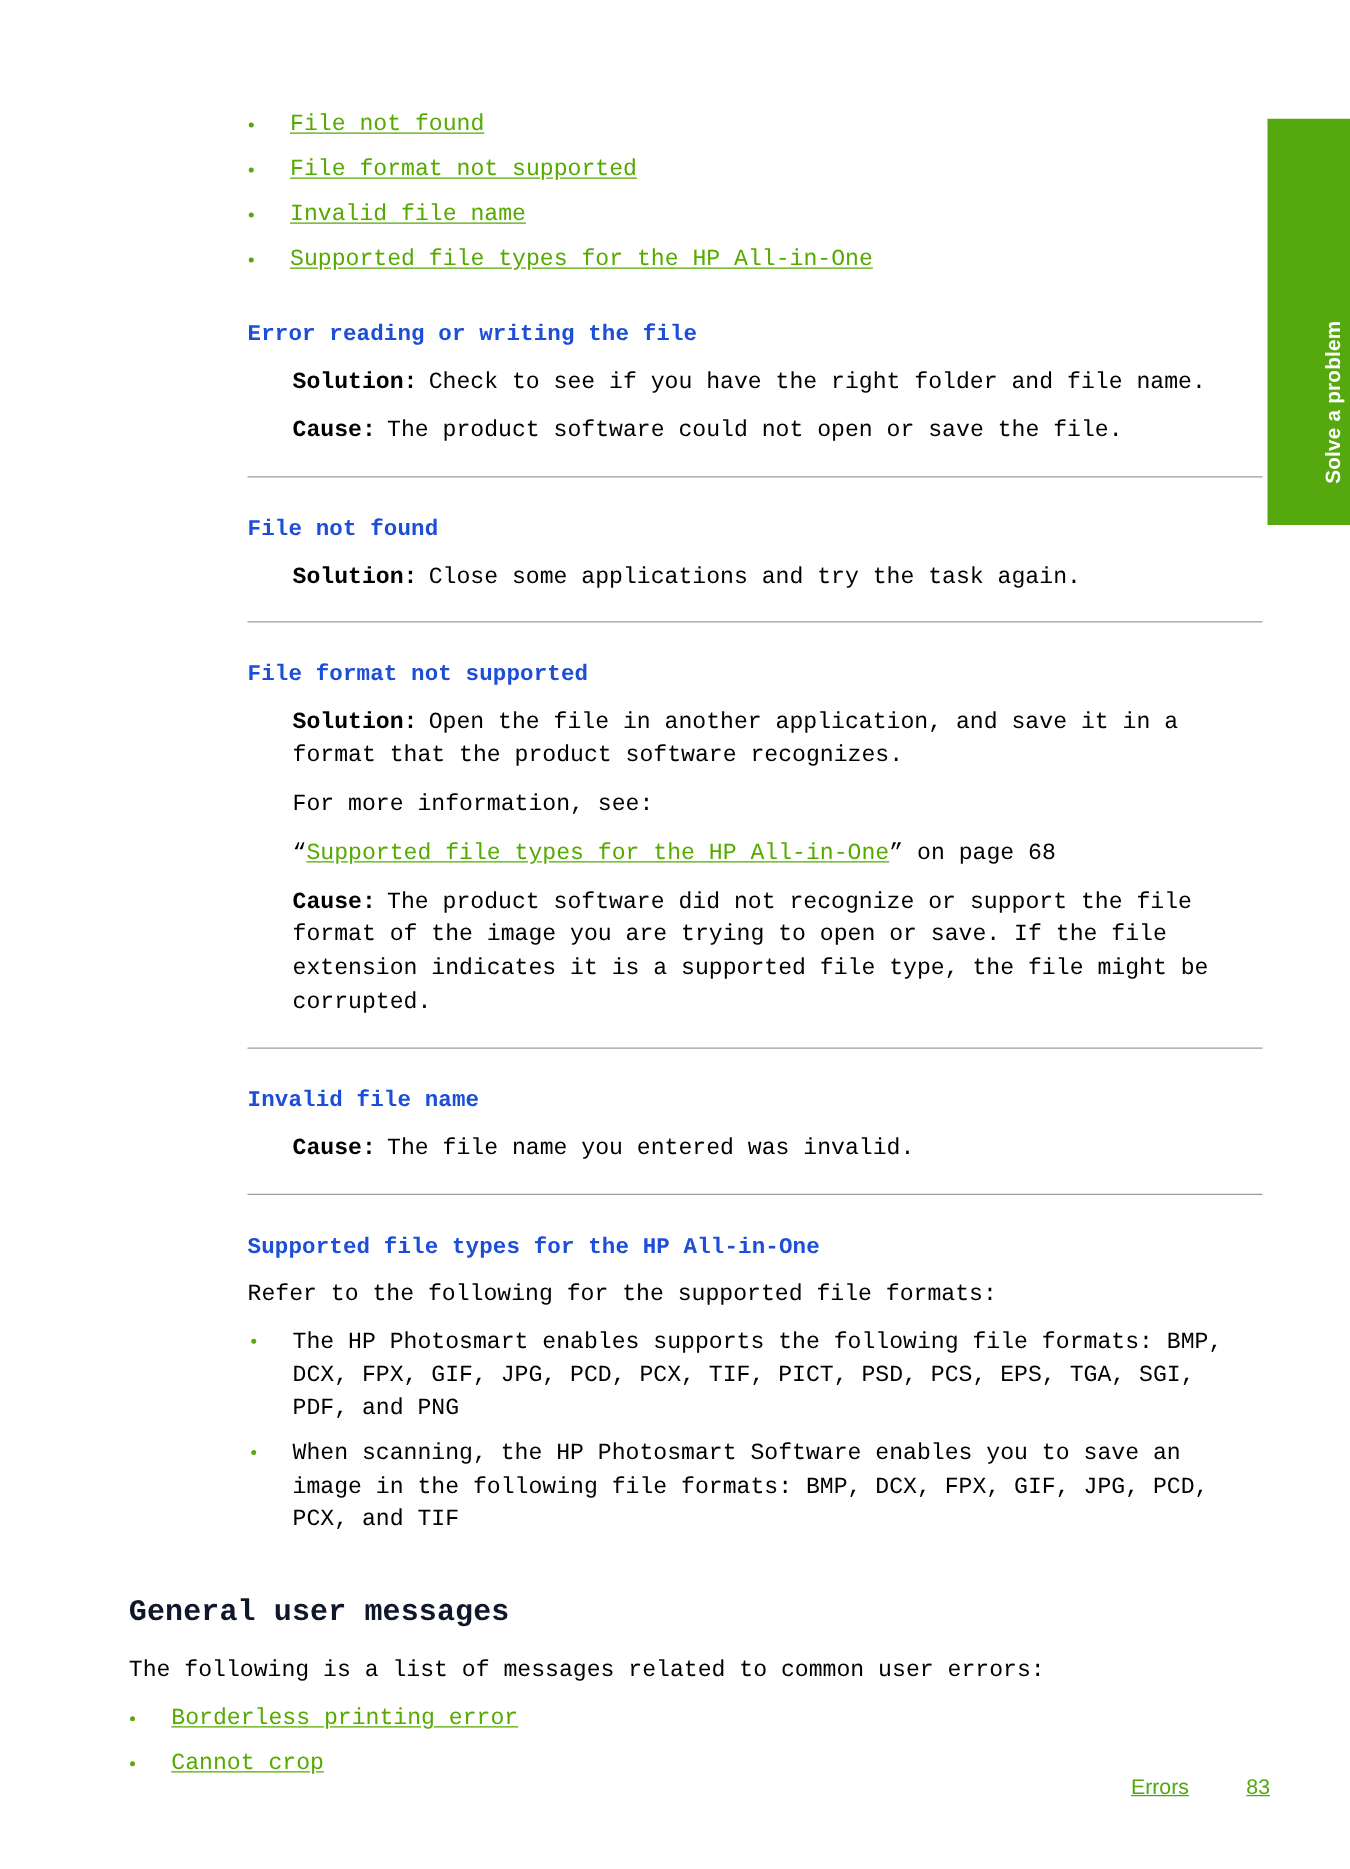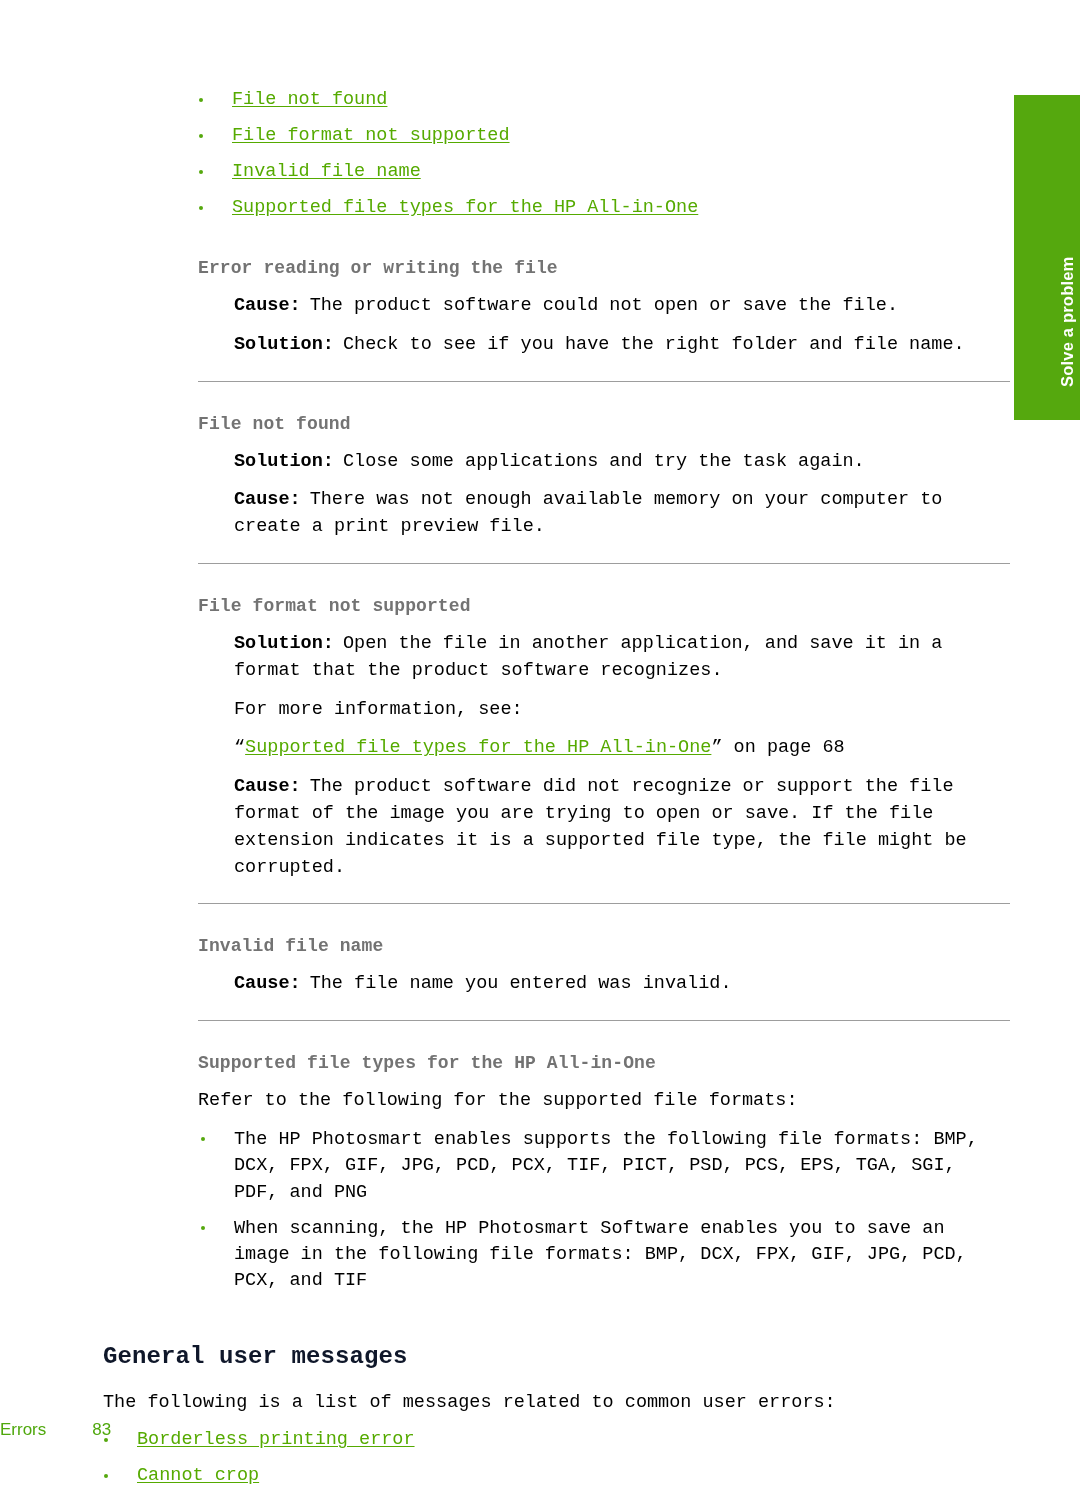--- a/index.html
+++ b/index.html
@@ -92,21 +92,21 @@
   }
 
   .link {
     color: #55aa00;
     text-decoration: underline;
     text-underline-offset: 2px;
   }
 
   
   h3.sub-heading {
-    color: #737373;
+    color: #1d4ed8;
     font-size: 18px;
     font-weight: bold;
     margin: 0 0 15px 0;
     letter-spacing: 0.1px;
   }
   h2.section-heading {
     color: #0f172a;
     font-size: 24px;
     font-weight: bold;
     margin: 0 0 20px 0;
@@ -141,26 +141,27 @@
     width: 812px;
   }
 
   .block { margin-bottom: 0; }
   .spacer-md { height: 26px; }
   .spacer-lg { height: 38px; }
 
   
   .footer {
     position: absolute;
-    left: 0;
+    left: 12px;
     top: 1420px;
     width: 1004px;
-    text-align: left;
+    text-align: right;
     color: #4fa80c;
     font-size: 17px;
+    text-decoration: underline;
   }
   .footer .f-label { margin-right: 46px; }
 </style>
 </head>
 <body>
 
 <div class="page">
 
   <div class="side-tab">
     <div class="side-tab-label">Solve a problem</div>
@@ -173,36 +174,33 @@
       <li><a class="link" href="#">File format not supported</a></li>
       <li><a class="link" href="#">Invalid file name</a></li>
       <li><a class="link" href="#">Supported file types for the HP All-in-One</a></li>
     </ul>
 
     <div class="spacer-md"></div>
 
     <div class="block">
       <h3 class="sub-heading">Error reading or writing the file</h3>
       <p class="body indented">
+        <span class="lbl">Solution:</span><span class="lbl-gap"></span><span>Check to see if you have the right folder and file name.</span>
+      </p>
+      <p class="body indented">
         <span class="lbl">Cause:</span><span class="lbl-gap"></span><span>The product software could not open or save the file.</span>
       </p>
-      <p class="body indented">
-        <span class="lbl">Solution:</span><span class="lbl-gap"></span><span>Check to see if you have the right folder and file name.</span>
-      </p>
     </div>
 
     <hr class="sep">
 
     <div class="block">
       <h3 class="sub-heading">File not found</h3>
       <p class="body indented">
         <span class="lbl">Solution:</span><span class="lbl-gap"></span><span>Close some applications and try the task again.</span>
-      </p>
-      <p class="body indented">
-        <span class="lbl">Cause:</span><span class="lbl-gap"></span><span>There was not enough available memory on your computer to create a print preview file.</span>
       </p>
     </div>
 
     <hr class="sep">
 
     <div class="block">
       <h3 class="sub-heading">File format not supported</h3>
       <p class="body indented">
         <span class="lbl">Solution:</span><span class="lbl-gap"></span><span>Open the file in another application, and save it in a format that the product software recognizes.</span>
       </p>

